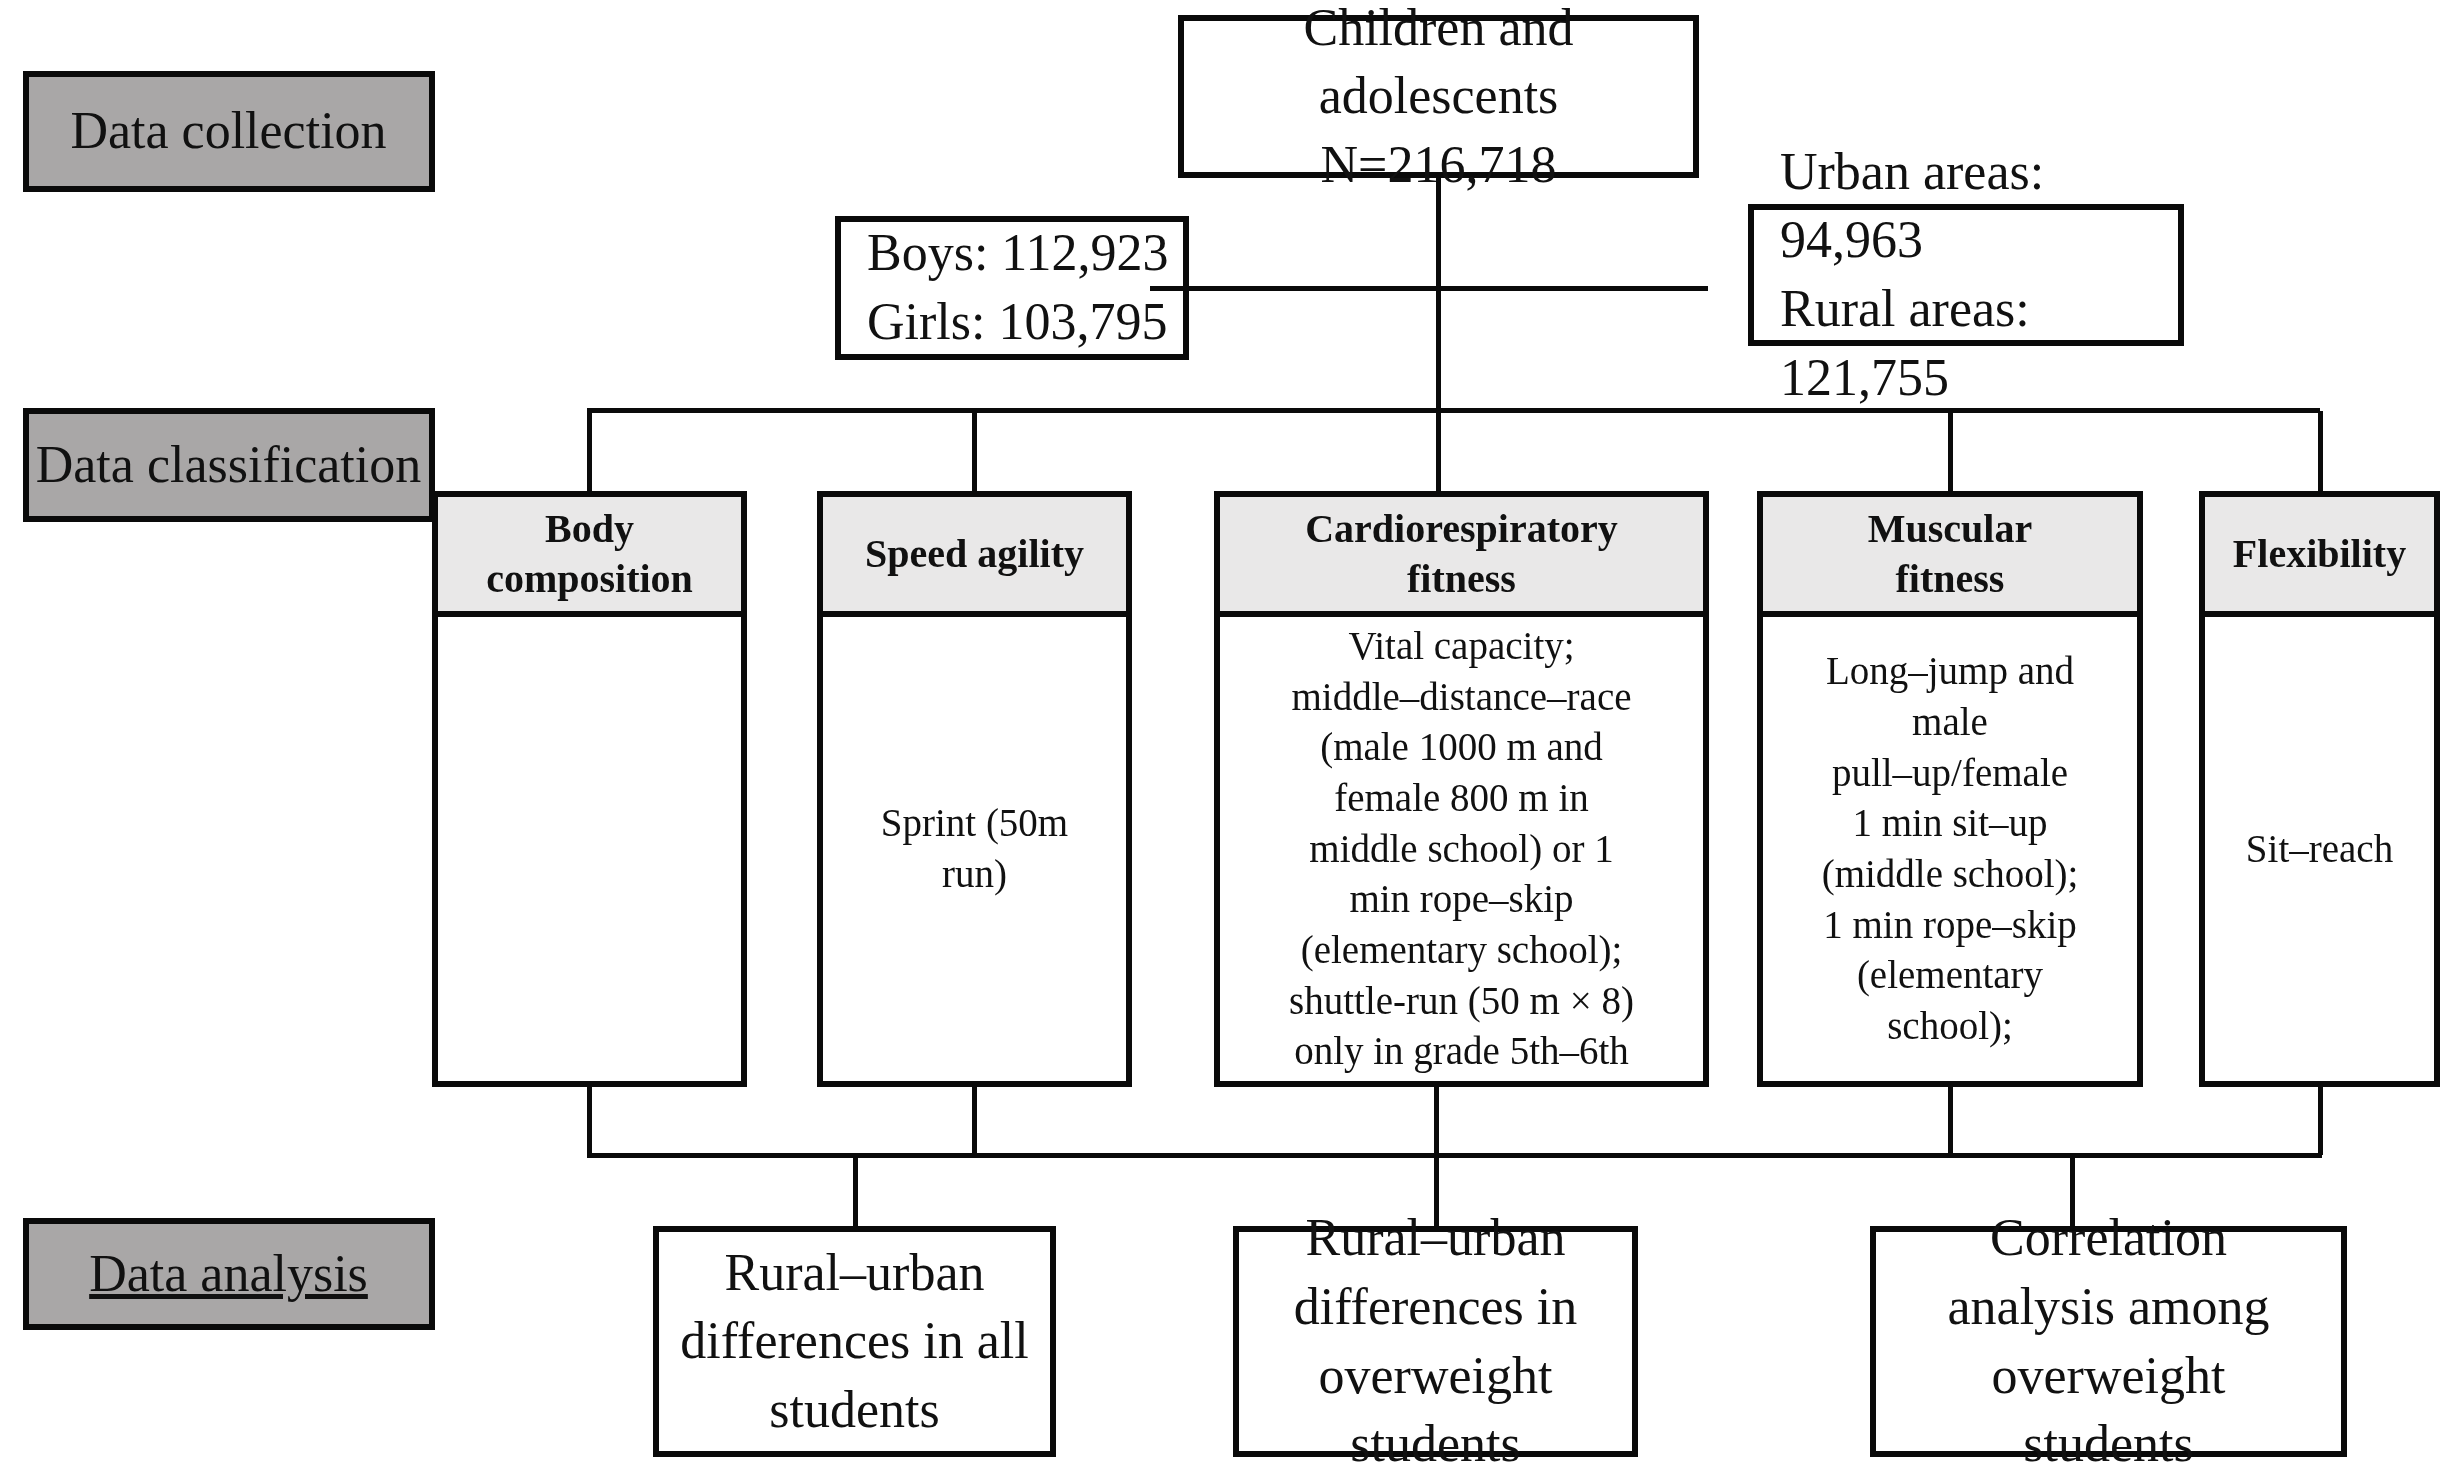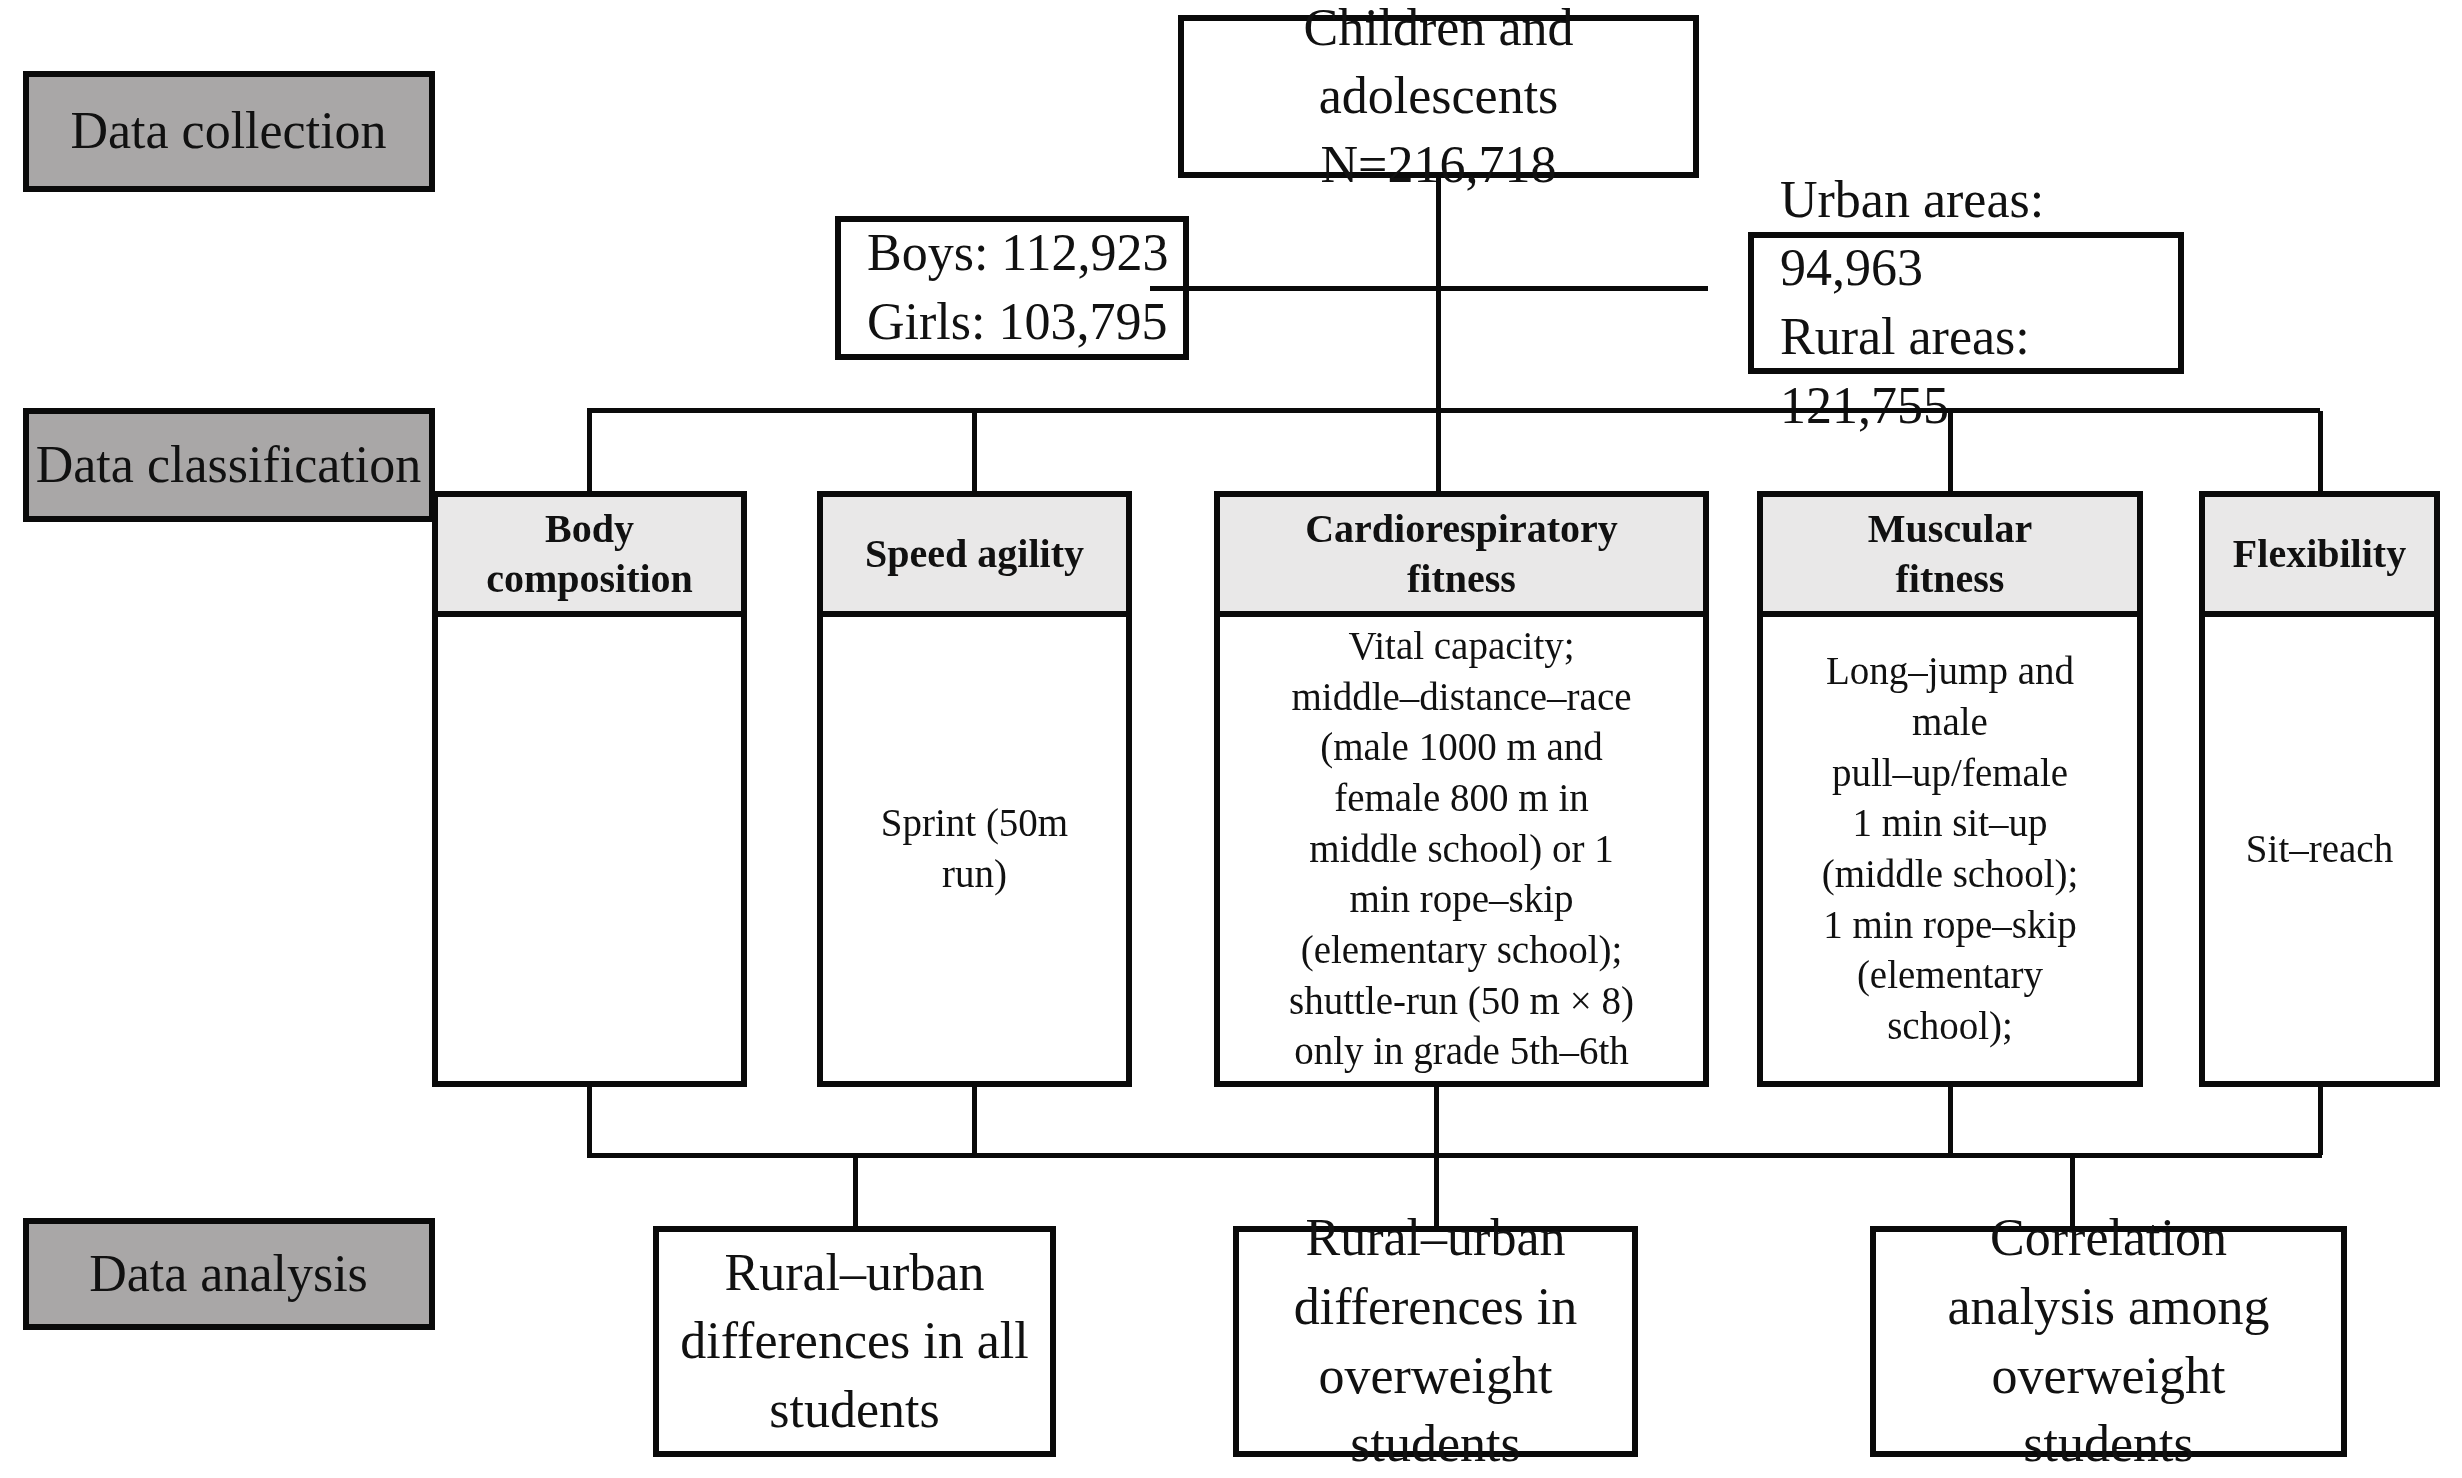--- a/index.html
+++ b/index.html
@@ -70,26 +70,26 @@
     line-height: 1.3;
     padding: 0 3px;
   }
   .line { position: absolute; background: var(--line, #000); }
   .v { width: 4.5px; }
   .h { height: 4.5px; }
 
   
   #stage-collection    { left: 22.5px;  top: 71px;   width: 412px; height: 121px; }
   #stage-classification{ left: 22.5px;  top: 408px;  width: 412px; height: 114px; }
-  #stage-analysis      { left: 22.5px;  top: 1218px; width: 412px; height: 112px; }
+  #stage-analysis      { left: 22.5px;  top: 1218px; width: 412px; height: 112px; text-decoration: underline; }
 
   
   #population-box { left: 1178px; top: 15px;  width: 521px; height: 163px; }
   #sex-box        { left: 795px; top: 216px; width: 354px; height: 144px; }
-  #area-box       { left: 1708px; top: 232px; width: 436px; height: 142px; }
+  #area-box       { left: 1708px; top: 204px; width: 436px; height: 142px; }
 
   
   #col-1 { left: 432px;  top: 491px; width: 315px; height: 596px; }
   #col-2 { left: 817px; top: 491px; width: 315px; height: 596px; }
   #col-3 { left: 1214px; top: 491px; width: 495px; height: 596px; justify-content: space-between; }
   #col-4 { left: 1757px; top: 491px; width: 386px; height: 596px; }
   #col-5 { left: 2199px; top: 491px; width: 241px; height: 596px; }
 
   
   #analysis-1 { left: 653px;  top: 1226px; width: 403px; height: 231px; }

